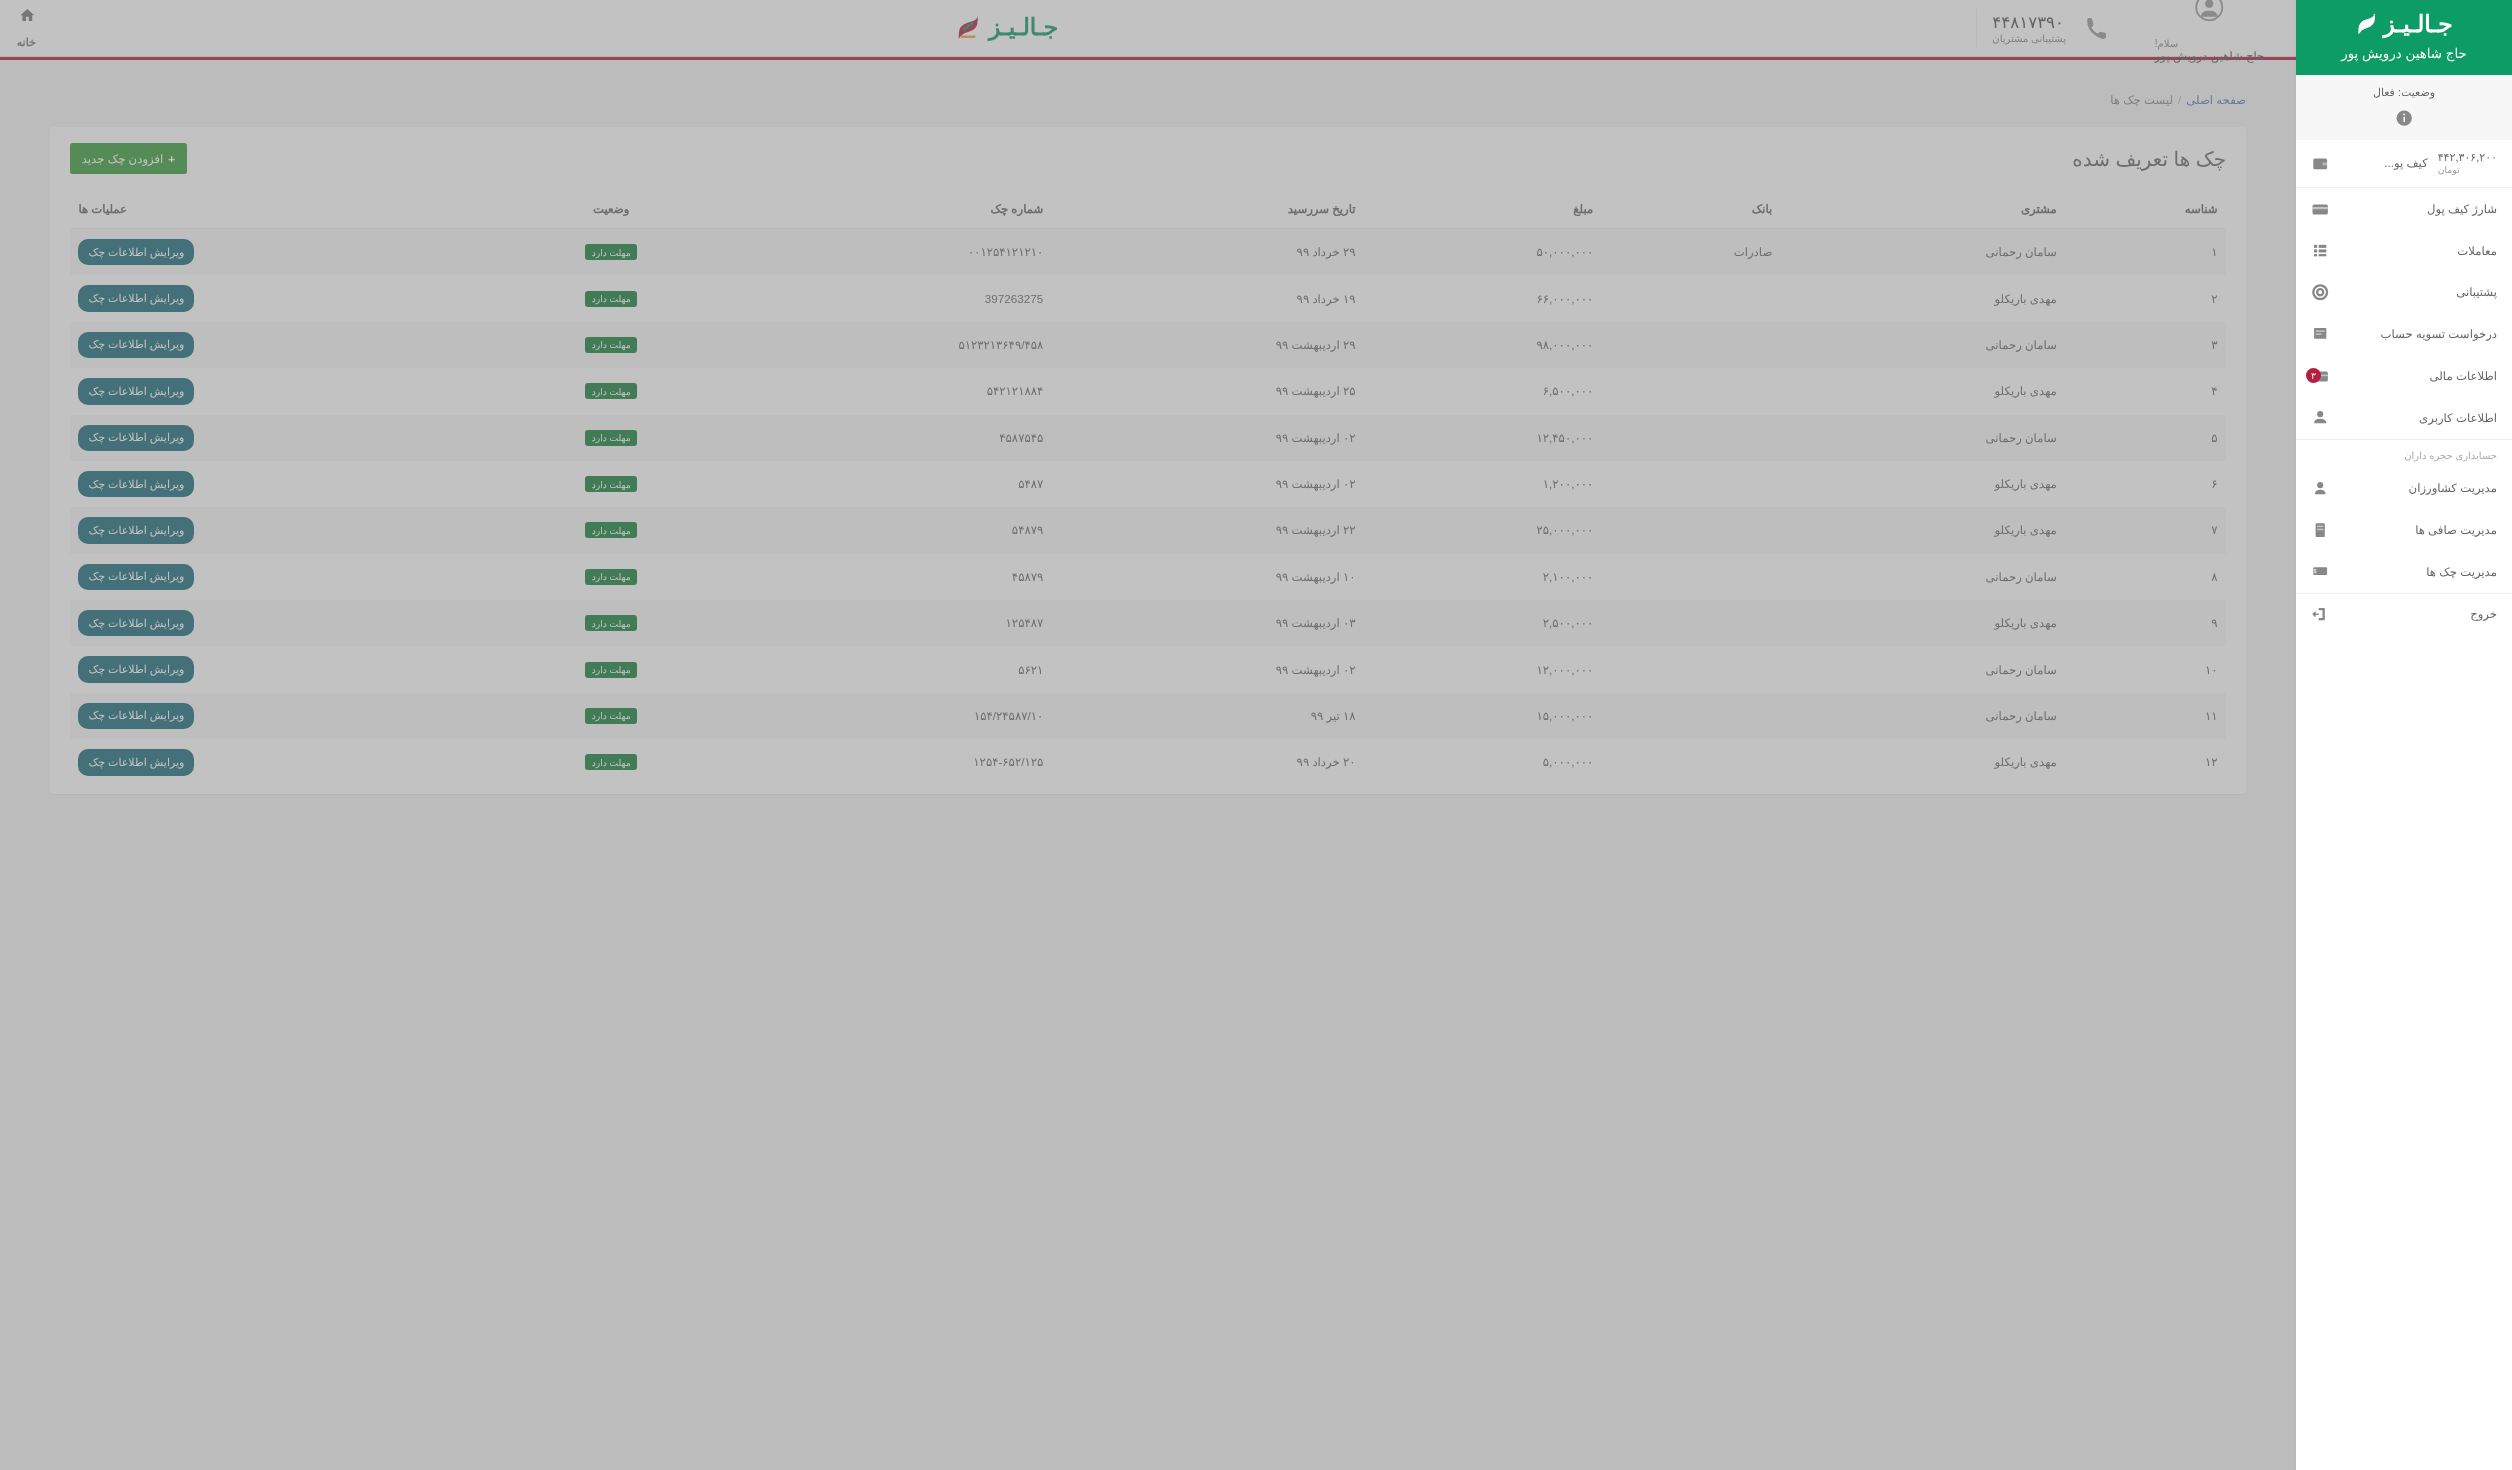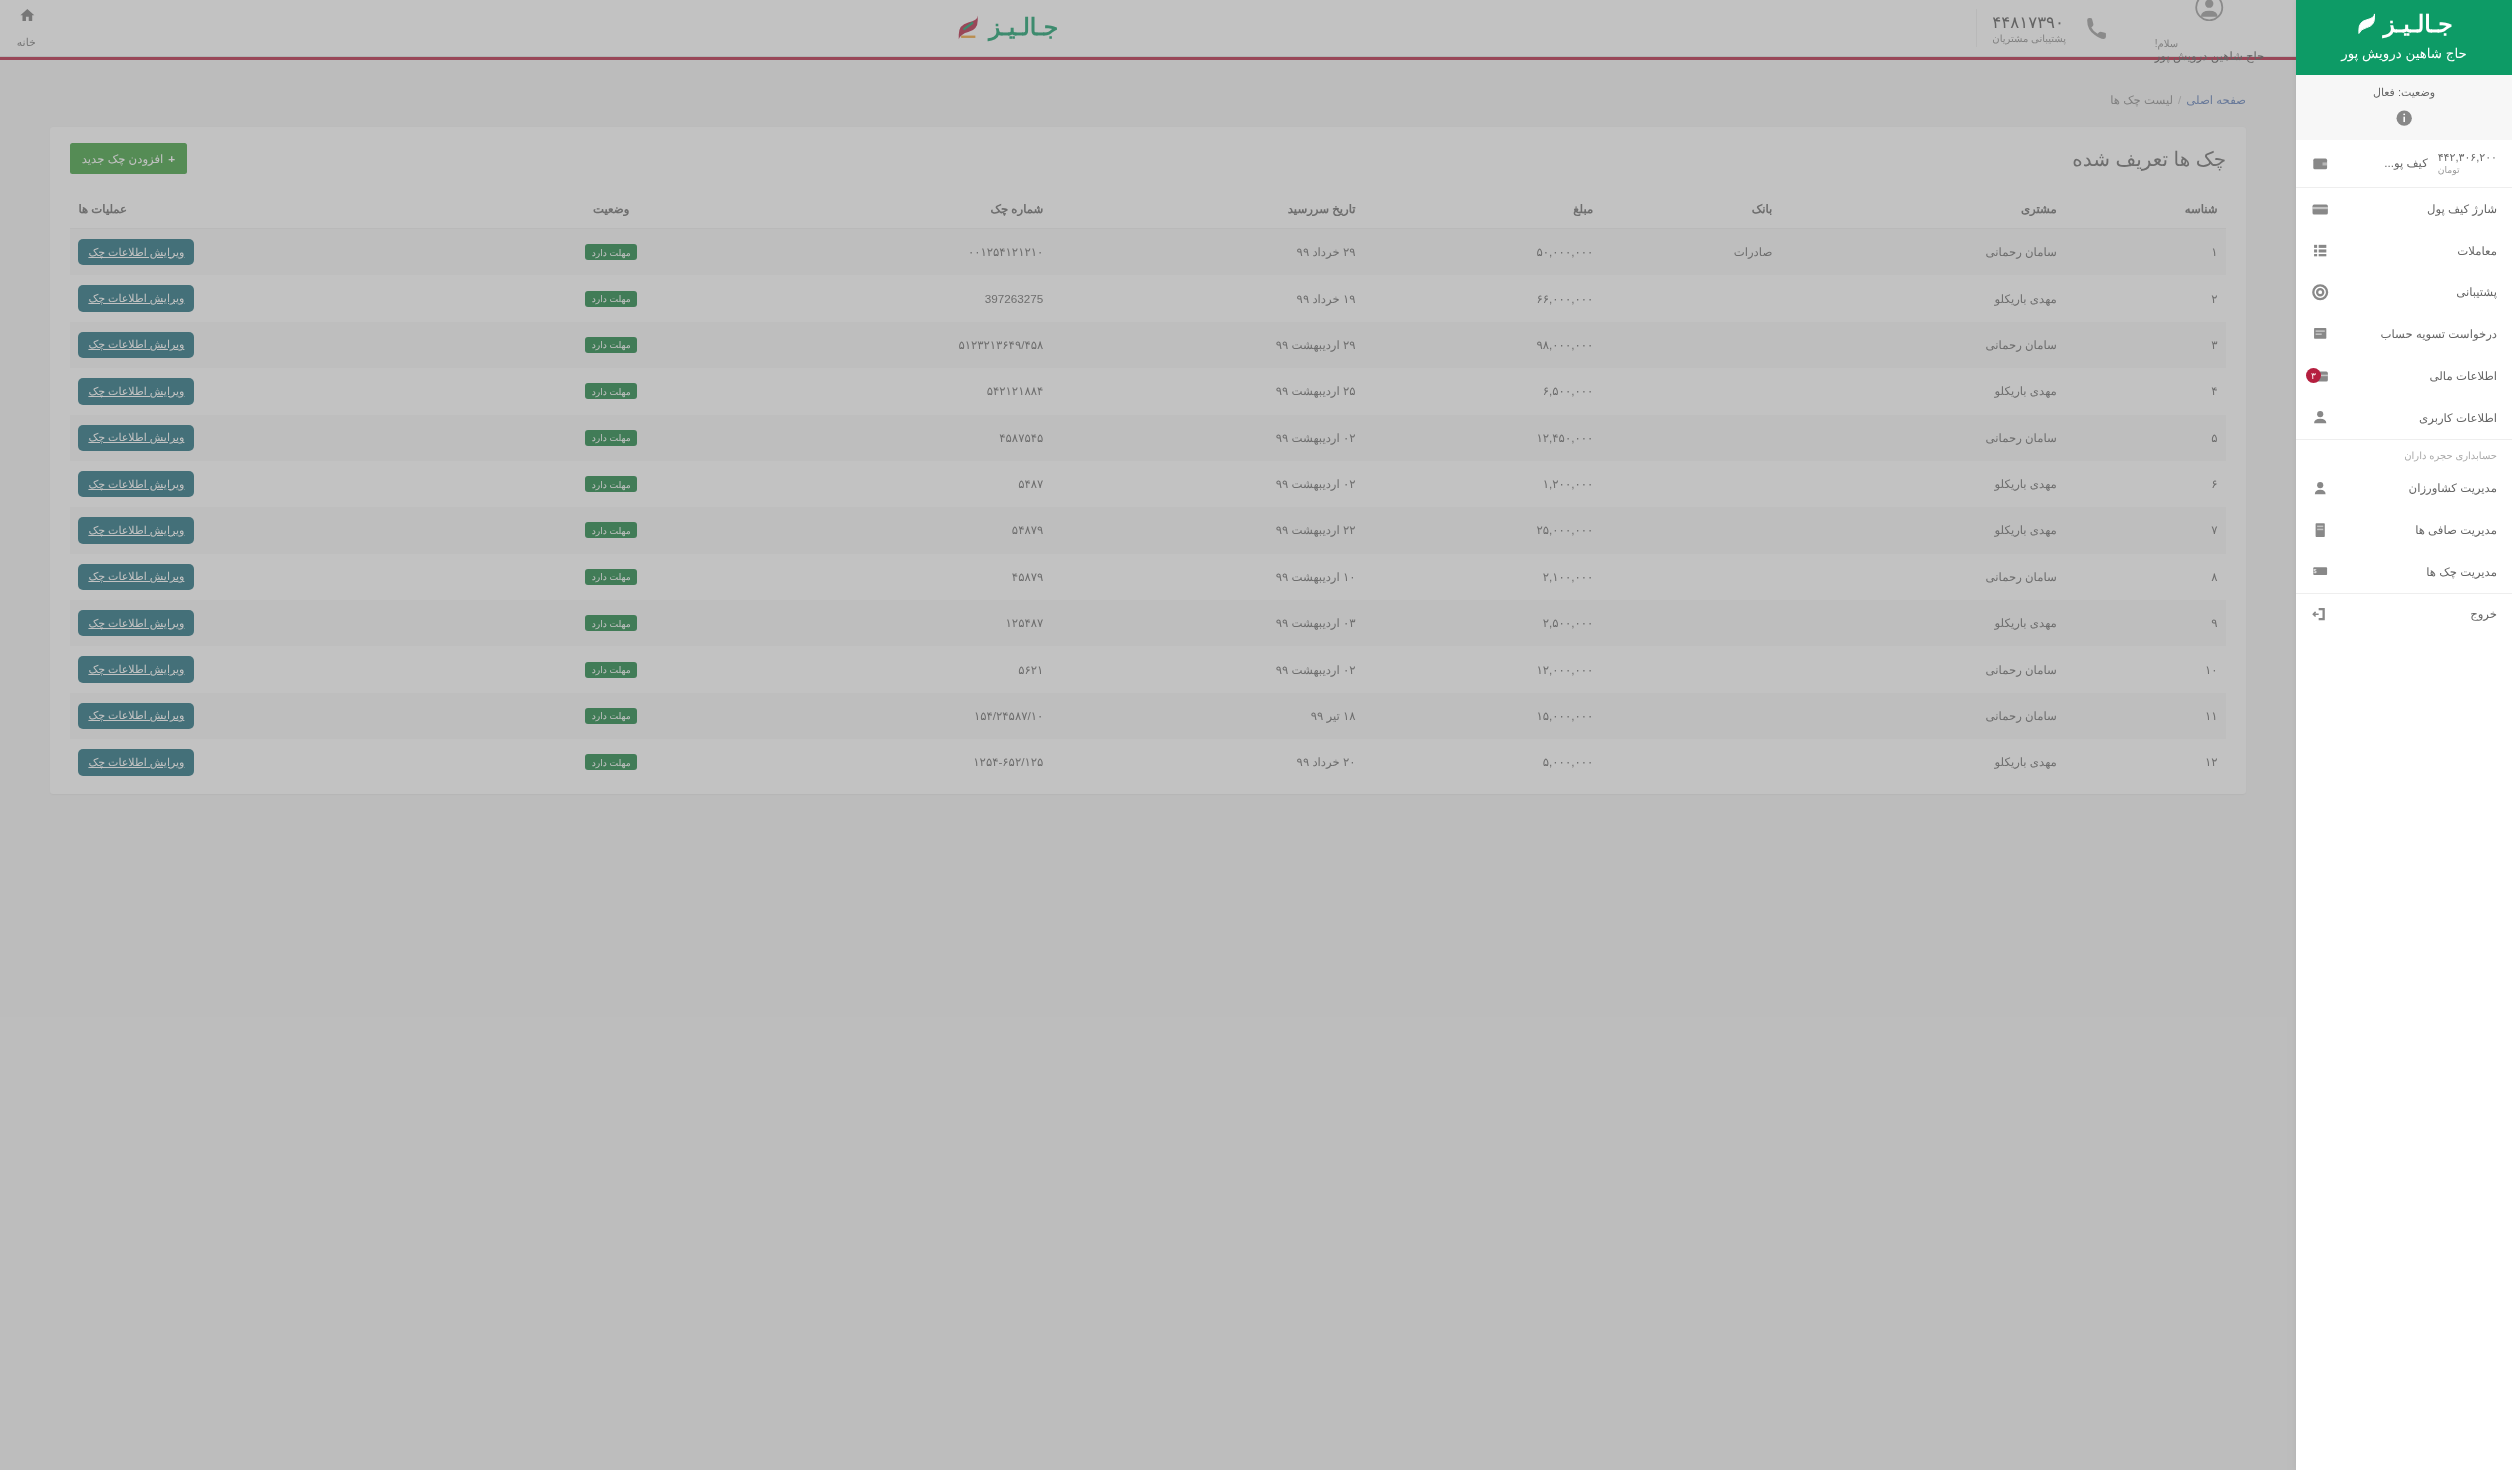--- a/index.html
+++ b/index.html
@@ -32,42 +32,42 @@
 .topbar-block { display:flex; align-items:center; gap:17px; border-left:0.8px solid #eee; padding:3.3px 15px; }
 .topbar-block:first-child{ border-left:none;flex-direction:column; }
 .topbar-block .big-icon { color:#999; }
 .topbar-block .lines { display:flex; flex-direction:column; align-items:flex-end; }
 .topbar-block .line1 { font-size:10px; color:#888; }
 .topbar-block .line2 { font-size:11.7px; color:#555; }
 .topbar-phone .num { font-size:16.7px; color:#555; direction:ltr; }
 .topbar-center { }
 .topbar-logo { display:inline-flex; align-items:center; gap:6.7px; direction:ltr; }
 .topbar-logo-text { font-size:23.4px; font-weight:bold; color:#0d9b66; letter-spacing:1.7px; }
-.topbar-left { display:flex; flex-direction:column; align-items:flex-start; color:#777; gap:12px; }
+.topbar-left { display:flex; flex-direction:column; align-items:flex-start; color:#777; gap:12px;font-weight:bold; }
 .topbar-left .home-label{ font-size:11px; }
 
 .brand-line { height:2.5px; background:#b51f3f; }
 
 .content { padding: 33px 50px; }
 .breadcrumb { display:flex; gap:5px; color:#888; font-size:11.7px; margin-bottom:20px; }
 .breadcrumb .sep{ color:#bbb; }
 .breadcrumb a{ color:#5b7ab5; text-decoration:none; }
 
 .card { background:#fff; border-radius:3.3px; padding: 16.7px 20px 8.4px; box-shadow: 0 0.8px 1.7px rgba(0,0,0,0.06); }
 .card-header { display:flex; justify-content:space-between; align-items:center; margin-bottom:16.7px; }
 .card-title { font-size:20px; color:#666; font-weight:normal; }
 .btn-add { background:#3a9d3a; color:#fff; border:none; padding:8.4px 11.7px; border-radius:2.5px; font-size:11.7px; cursor:pointer; display:flex; align-items:center; gap:5px; font-family:inherit; }
 
 table { width:100%; border-collapse:collapse; }
 th { text-align:right; padding:11.7px 8.4px; color:#666; font-weight:bold; font-size:11.7px; border-bottom:0.8px solid #eee; }
 td { text-align:right; padding:10px 8.4px; color:#666; font-size:11.7px; }
 tbody tr:nth-child(odd){ background:#f8f8f8; }
 tbody tr:nth-child(even){ background:#fff; }
 .status-pill { background:#15803d; color:#fff; font-size:9.2px; padding:2.5px 6.7px; border-radius:3px; display:inline-block; }
-.btn-edit { background:#1a6b7a; color:#fff; border:none; padding:6.7px 10px; border-radius:5px; font-size:11px; cursor:pointer; font-family:inherit;text-decoration:underline; }
+.btn-edit { background:#1a6b7a; color:#fff; border:none; padding:6.7px 10px; border-radius:10px; font-size:11px; cursor:pointer; font-family:inherit; }
 th.col-ops, td.col-ops{ text-align:left; }
 th.col-status, td.col-status{ text-align:center; }
 
 svg{ display:block; }
 </style>
 </head>
 <body>
 
 <div class="page">
 

